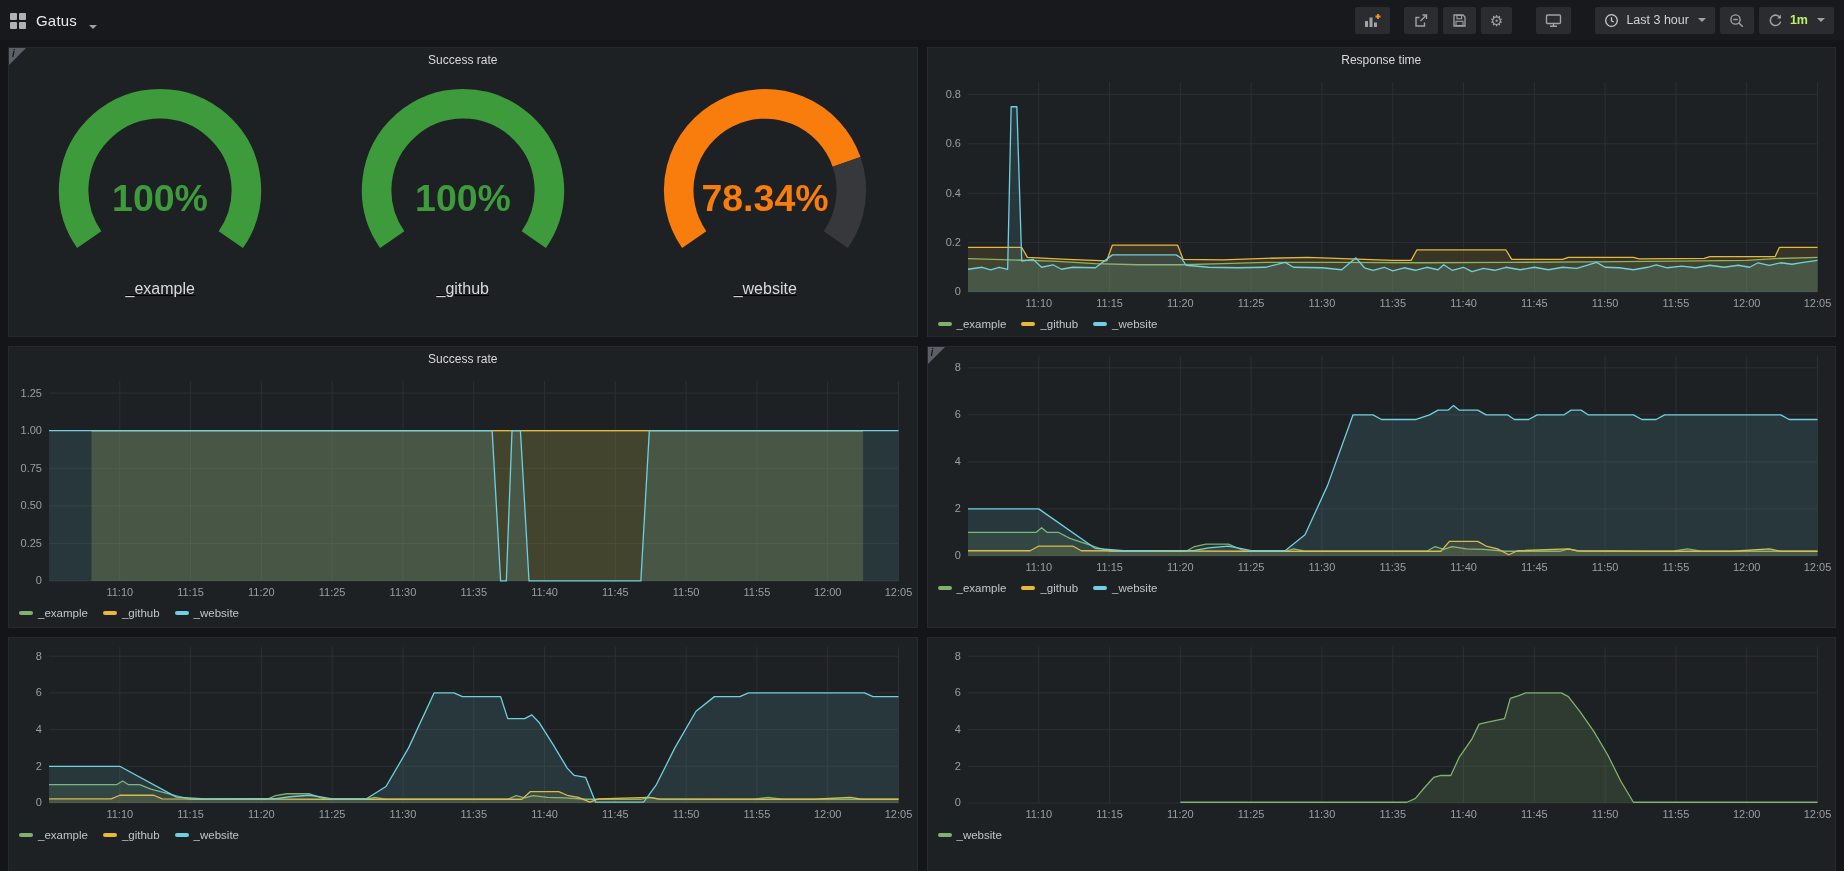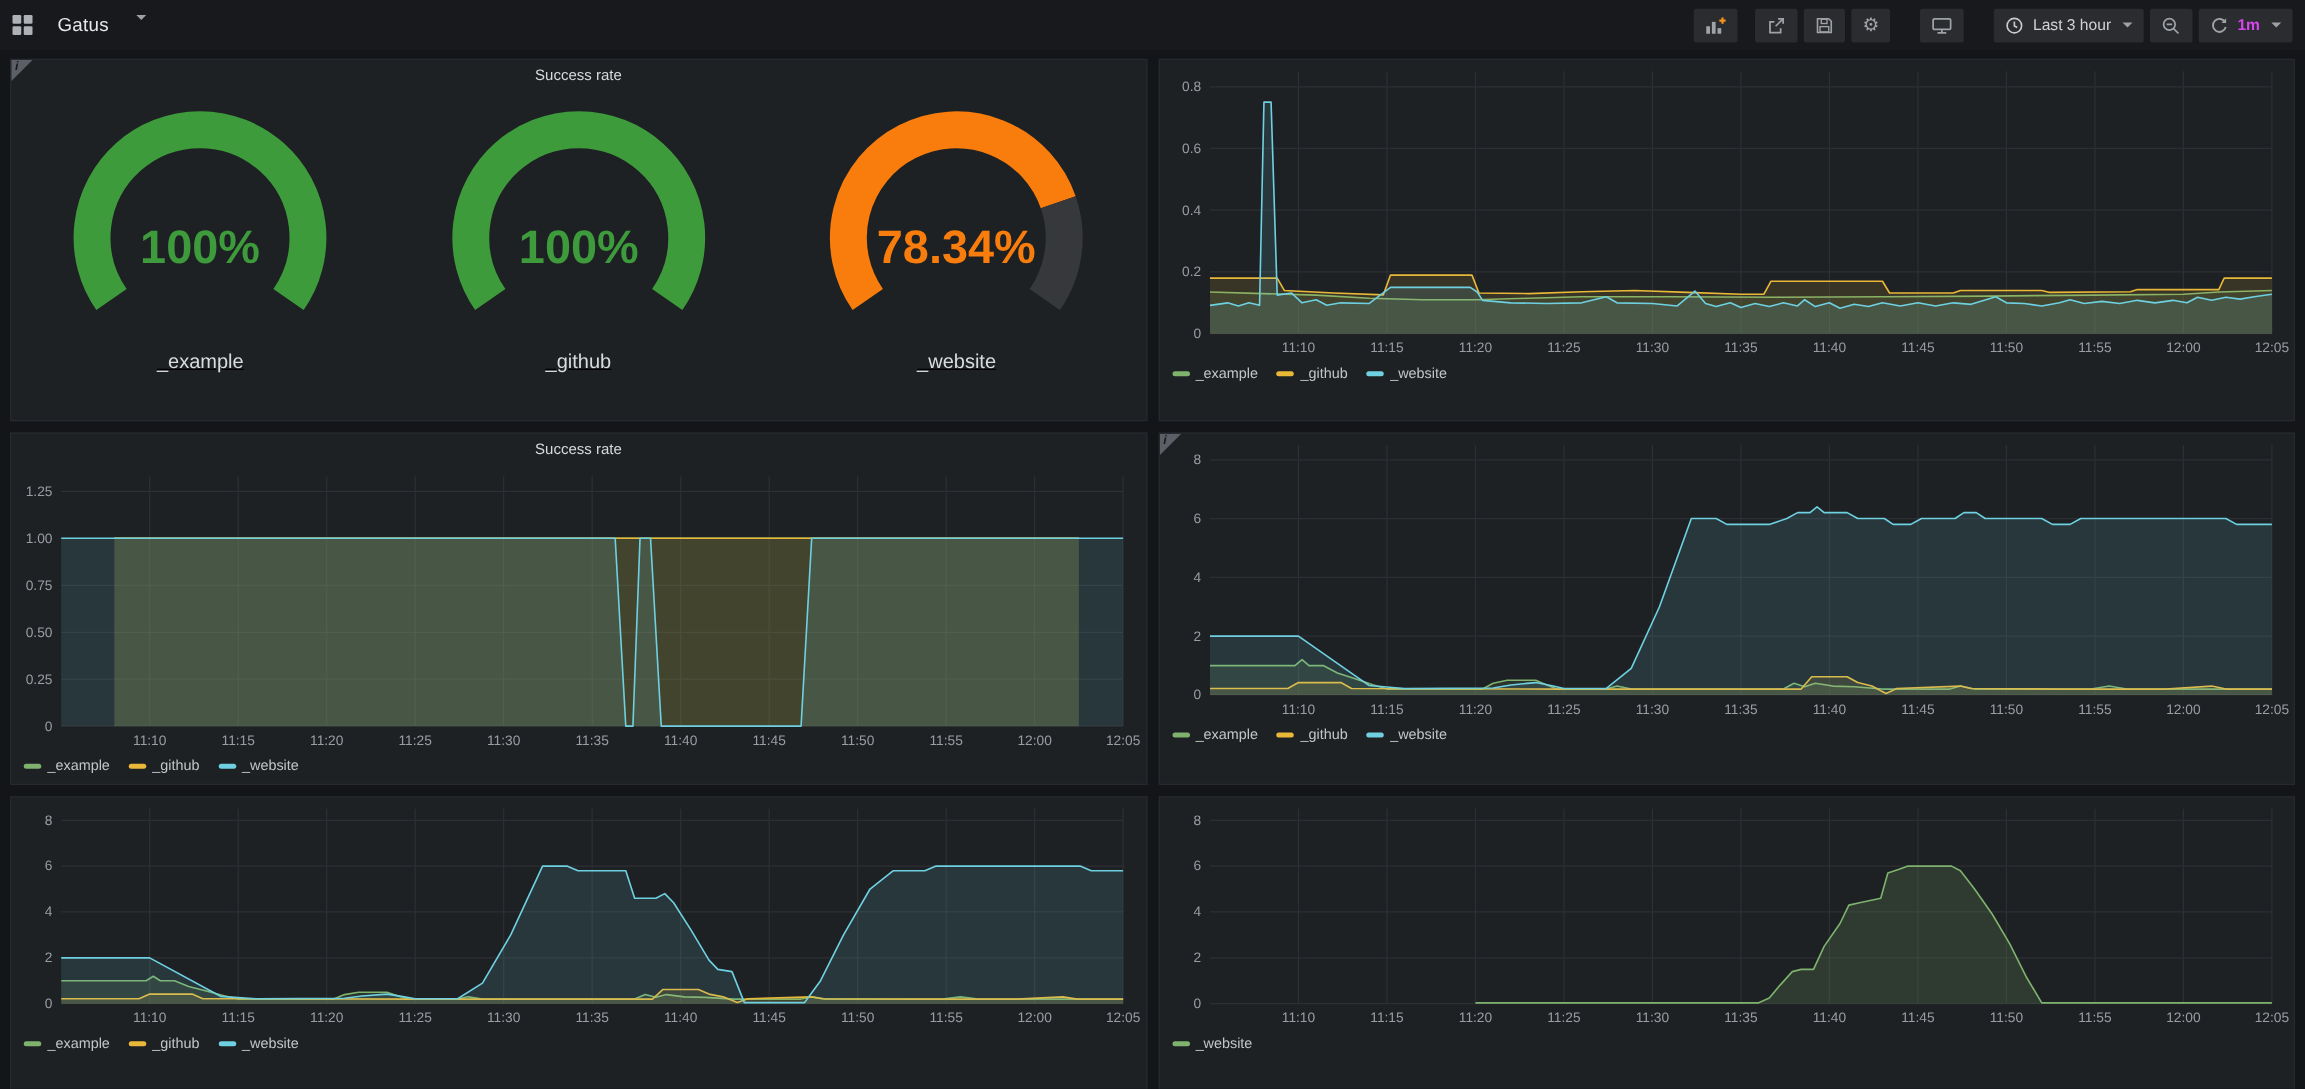--- a/index.html
+++ b/index.html
@@ -1,33 +1,33 @@
 <!DOCTYPE html>
 <html><head>
 <meta charset="utf-8">
 <style>
   * { box-sizing: border-box; margin: 0; padding: 0; }
   html,body { width:1844px; height:871px; overflow:hidden; background:#131518;
     font-family:"Liberation Sans","DejaVu Sans",sans-serif; }
   
   .navbar { height:40px; background:#17191c; display:flex; align-items:center;
     justify-content:space-between; padding:0 10px; }
-  .nav-left { display:flex; align-items:flex-start; gap:20px; cursor:pointer; }
+  .nav-left { display:flex; align-items:flex-end; gap:10px; cursor:pointer; }
   .grid-icon { display:grid; grid-template-columns:7px 7px; grid-template-rows:7px 7px; gap:2px; }
   .grid-icon i { background:#aeb1b5; border-radius:1px; }
   .brand { color:#e6e8ea; font-size:15px; font-weight:500; letter-spacing:.2px; }
   .caret { width:0;height:0;border-left:4px solid transparent;border-right:4px solid transparent;
     border-top:4px solid #9da0a4; display:inline-block; margin-left:2px;}
   .nav-right { display:flex; align-items:center; gap:5px; }
   .nb { display:flex; align-items:center; gap:7px; background:#2a2c2f; border-radius:2px;
     height:27px; padding:0 9px; color:#d0d2d5; font-size:12.5px; cursor:pointer; }
   .nb svg { display:block; }
   .nb .gear-glyph { font-size:15px; color:#9fa2a6; line-height:1; }
   .gap-s{width:4px}.gap-m{width:14px}
-  .refresh-label { color:#d946ef; font-weight:700; font-size:12.5px; }
+  .refresh-label { color:#bef264; font-weight:700; font-size:12.5px; }
   
   .dash { display:grid; grid-template-columns:1fr 1fr; grid-template-rows:290px 282px 236px;
     gap:9px; padding:7px 8px 0 8px; }
   .panel { background:#1e2124; border:1px solid #26292d; position:relative; overflow:hidden; }
   .panel-title { height:25px; line-height:25px; text-align:center; font-size:12px;
     font-weight:500; color:#d8d9da; cursor:pointer; }
   .corner-info { position:absolute; top:0; left:0; width:0; height:0;
     border-top:17px solid #5c6066; border-right:17px solid transparent; cursor:pointer; }
   .corner-info span { position:absolute; top:-17px; left:3px; font-size:10px; font-weight:700;
     font-style:italic; color:#17191c; }
@@ -137,20 +137,21 @@
           </svg><div class="gauge-label">_github</div></div>
         <div class="gauge-cell"><svg viewBox="0 0 220 170">
             <path d="M47.7 139.6 A76 76 0 1 1 181.8 71.1" stroke="#f87d0c" stroke-width="26" fill="none" stroke-linecap="butt"></path>
             <path d="M181.8 71.1 A76 76 0 0 1 172.3 139.6" stroke="#36383c" stroke-width="26" fill="none" stroke-linecap="butt"></path>
             <text x="110" y="114" text-anchor="middle" fill="#f87d0c" font-size="33px" font-weight="bold">78.34%</text>
           </svg><div class="gauge-label">_website</div></div>
       </div>
   </div>
 
   <div class="panel">
+    <div class="panel-title">Response time</div>
     <div class="chart-box h-r1">
         <svg viewBox="0 0 908 240">
           <line x1="110.83333333333333" x2="110.83333333333333" y1="9" y2="219" stroke="#2c2f33" stroke-width="1"></line>
           <line x1="181.66666666666666" x2="181.66666666666666" y1="9" y2="219" stroke="#2c2f33" stroke-width="1"></line>
           <line x1="252.5" x2="252.5" y1="9" y2="219" stroke="#2c2f33" stroke-width="1"></line>
           <line x1="323.3333333333333" x2="323.3333333333333" y1="9" y2="219" stroke="#2c2f33" stroke-width="1"></line>
           <line x1="394.1666666666667" x2="394.1666666666667" y1="9" y2="219" stroke="#2c2f33" stroke-width="1"></line>
           <line x1="465" x2="465" y1="9" y2="219" stroke="#2c2f33" stroke-width="1"></line>
           <line x1="535.8333333333334" x2="535.8333333333334" y1="9" y2="219" stroke="#2c2f33" stroke-width="1"></line>
           <line x1="606.6666666666666" x2="606.6666666666666" y1="9" y2="219" stroke="#2c2f33" stroke-width="1"></line>

